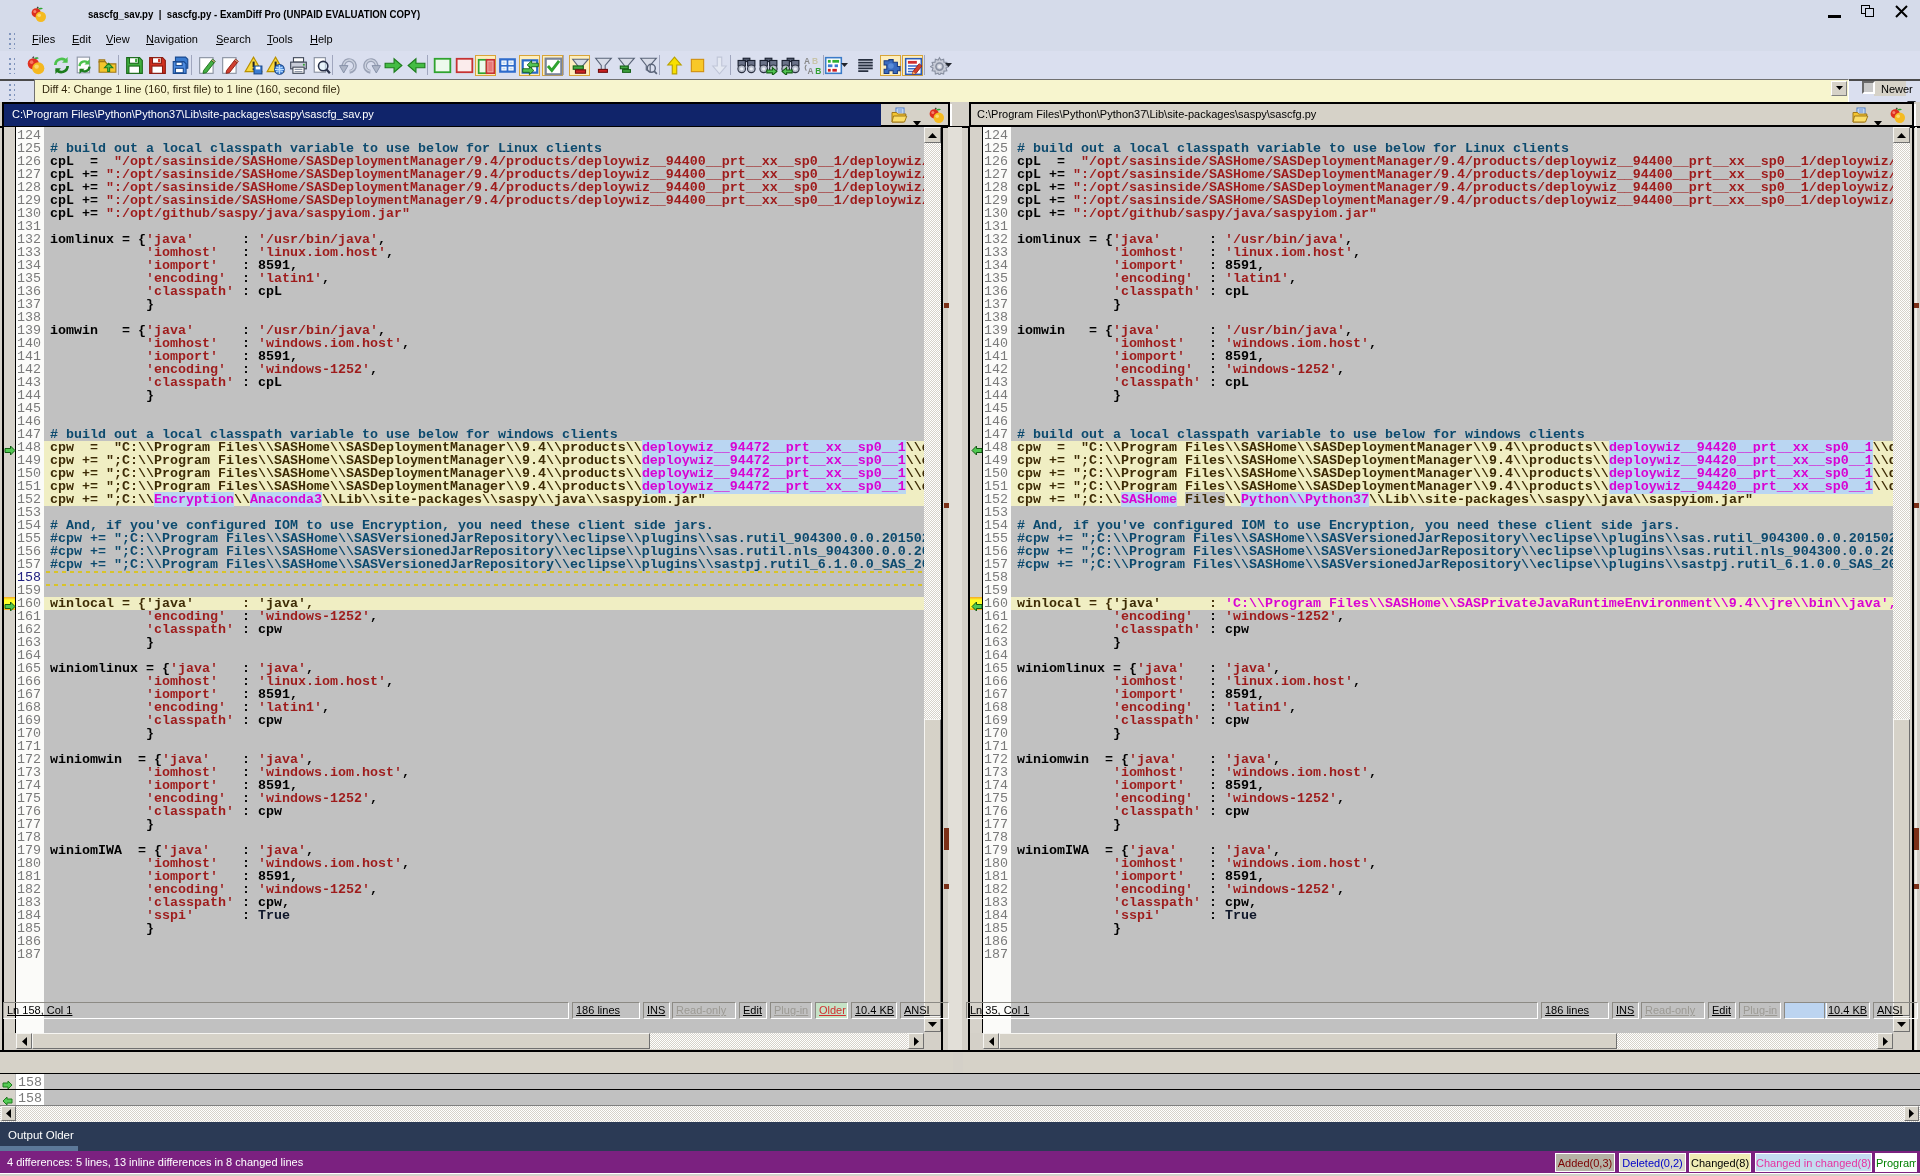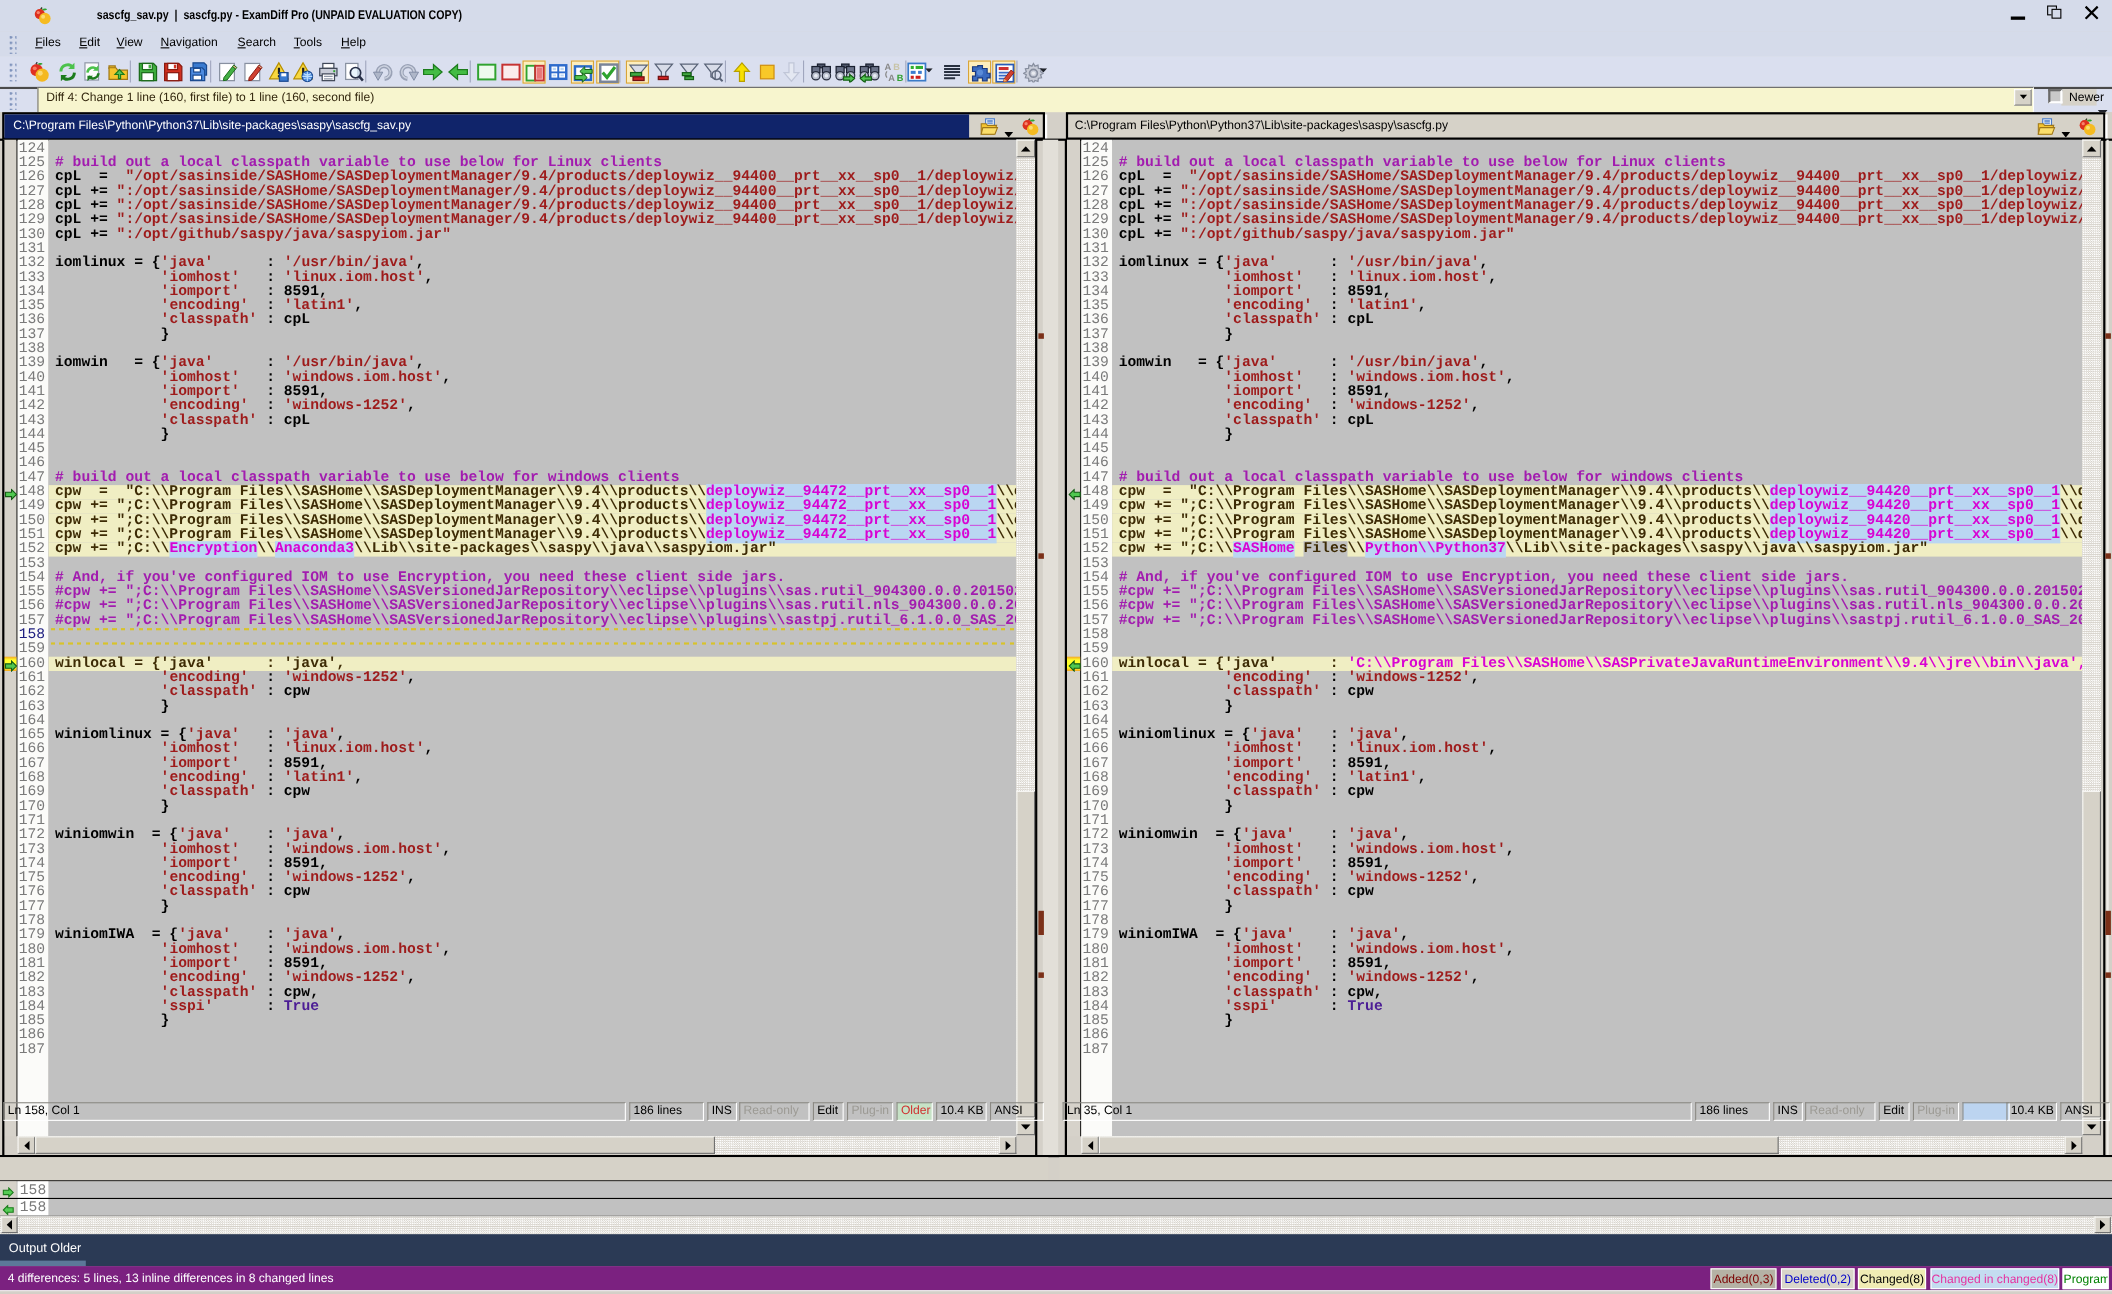--- a/index.html
+++ b/index.html
@@ -1,22 +1,22 @@
 <!DOCTYPE html>
 <html><head><meta charset="utf-8"><style>
 * { margin:0; padding:0; box-sizing:border-box; }
 html,body { width:1920px; height:1176px; overflow:hidden; }
 body { font-family:"Liberation Sans",sans-serif; position:relative; background:#D4D0C8; }
 .abs { position:absolute; }
 pre { font-family:"Liberation Mono",monospace; }
 .codepre { position:absolute; left:6px; top:2px; font-size:13.33px; line-height:13px; font-weight:bold; color:#000; letter-spacing:0; }
-.codepre span.c { color:#a21caf; }
+.codepre span.c { color:#0c4a6e; }
 .codepre span.s { color:#9E1B1B; }
 .codepre span.y { color:#3D2B05; }
-.codepre span.b { color:#4c1d95; }
+.codepre span.b { color:#0f172a; }
 .codepre span.m { color:#D803D3; background:#BAD6F2; }
 .codepre span.p { color:#D803D3; }
 .codepre span.g { color:#3D2B05; background:#C1C1C1; }
 .gutpre { position:absolute; top:129px; font-size:13.33px; line-height:13px; font-weight:normal; color:#7A7A7A; }
 .gutpre .g158 { color:#202080; }
 .titlebar { position:absolute; left:0; top:0; width:1920px; height:29px; background:#D5DBEA; }
 .menubar { position:absolute; left:0; top:29px; width:1920px; height:22px; background:#D5DBEA; }
 .menuitem { position:absolute; top:4px; font-size:11px; color:#000; }
 .toolbar { position:absolute; left:0; top:51px; width:1920px; height:28px; background:#DADFEF; }
 .tb { position:absolute; top:4px; width:21px; height:21px; padding:1px 0 0 1px; }
@@ -33,21 +33,21 @@
 .combotext { position:absolute; left:7px; top:3px; font-size:11px; color:#33270E; }
 .combobtn { position:absolute; right:1px; top:1px; width:16px; height:14.5px; background:#D6D2C8;
   border-top:1px solid #FFF; border-left:1px solid #FFF; border-bottom:1px solid #808080; border-right:1px solid #808080;
   display:flex; align-items:center; justify-content:center; }
 .sbtn { position:absolute; background:#D6D2C8; border-top:1.5px solid #F6F5F2; border-left:1.5px solid #F6F5F2;
   border-bottom:1.5px solid #707070; border-right:1.5px solid #707070; display:flex; align-items:center; justify-content:center; }
 .sthumb { position:absolute; background:#D6D2C8; border-top:1.5px solid #F6F5F2; border-left:1.5px solid #F6F5F2;
   border-bottom:1.5px solid #707070; border-right:1.5px solid #707070; }
 .sbtrack { background:#ECEAE5; background-image:conic-gradient(#FFF 25%,#D6D2CA 0 50%,#FFF 0 75%,#D6D2CA 0); background-size:2px 2px; }
 .scell { position:absolute; top:1002px; height:16.5px; font-size:11px; overflow:hidden; white-space:nowrap; color:#000; padding:1px 0 0 3px;
-  border-top:1px solid #8C8A84; border-left:1px solid #8C8A84; border-bottom:1px solid #FFF; border-right:1px solid #FFF; }
+  border-top:1px solid #8C8A84; border-left:1px solid #8C8A84; border-bottom:1px solid #FFF; border-right:1px solid #FFF;text-decoration:underline; }
 .scell.dis { color:#9C9A94; }
 .scell.older { color:#D03030; background:#C6E2C6; }
 .scell.newer { color:#3A3AC8; background:#BCD4F0;padding-left:41px; }
 .hdrico { position:absolute; top:107px; }
 .outnum { font-family:"Liberation Mono",monospace; font-size:13.33px; font-weight:normal; color:#7A7A7A; }
 .blabel { position:absolute; top:1153px; height:19px; font-size:11px; padding:2.5px 0 0 0; text-align:center; border:1px solid #FFF; overflow:hidden; white-space:nowrap; }
 </style></head><body>
 
 <div class="titlebar">
 <div class="abs" style="left:30px;top:6px"><svg width="17" height="17" viewBox="0 0 17 17">

